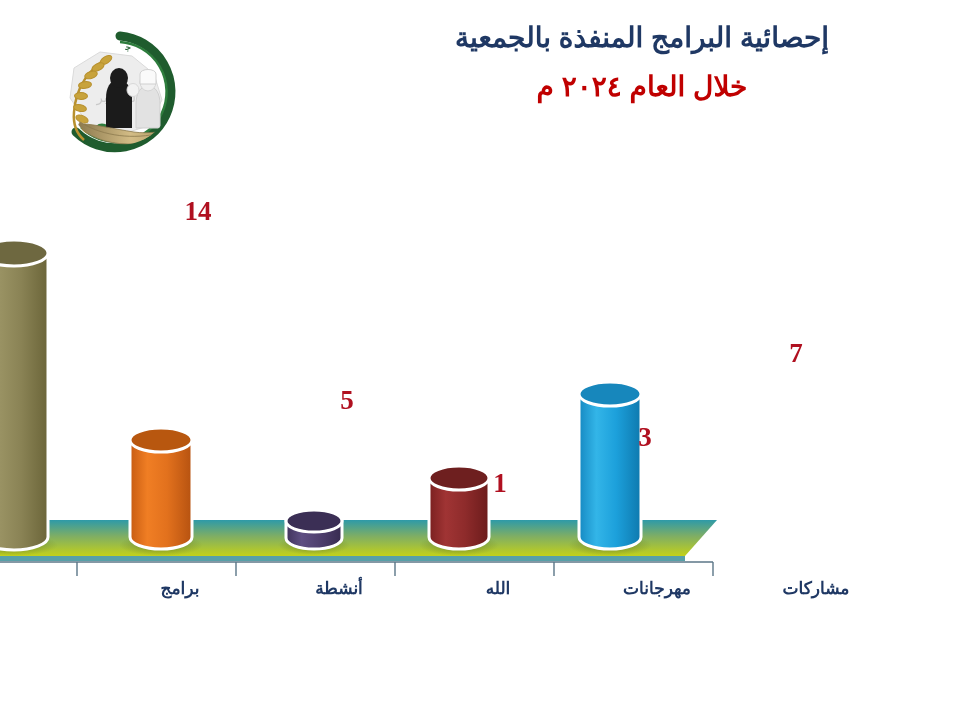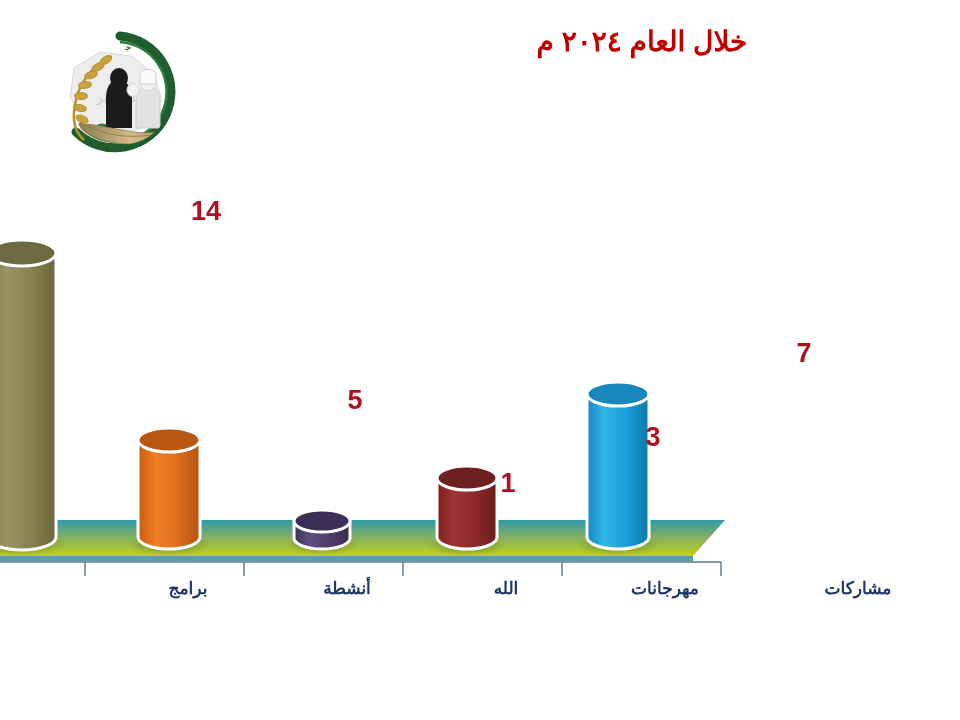--- a/index.html
+++ b/index.html
@@ -42,30 +42,31 @@
     font-weight: bold;
     color: #1F3864;
     letter-spacing: 0px;
     white-space: nowrap;
   }
   .title-line2 {
     font-size: 28px;
     font-weight: bold;
     color: #C00000;
     white-space: nowrap;
-    margin-top: 4px;
+    margin-top: 13px;
   }
 
   
   #chart {
     position: absolute;
-    left: 8px;
+    left: 0;
     top: 0;
     width: 776px;
     height: 720px;
+    font-family: Liberation Serif, serif;
   }
   #chart svg { display: block; }
 
   .datalabel {
     position: absolute;
     font-size: 27px;
     font-weight: bold;
     color: #B01020;
     text-align: center;
     transform: translateX(-50%);
@@ -151,20 +152,21 @@
       <g>
         <path id="arcpath" d="M92 22 A44 44 0 0 1 130 72" fill="none"></path>
         <text font-family="'Liberation Sans', sans-serif" font-size="8.5" font-weight="bold" fill="#1F5C2E">
           <textPath href="#arcpath" startOffset="4%">جمعية البر الخيرية بالصبيخة</textPath>
         </text>
       </g>
     </svg>
   </div>
 
   <div id="title-block">
+    <div class="title-line1">إحصائية البرامج المنفذة بالجمعية</div>
     <div class="title-line2">خلال العام ٢٠٢٤ م</div>
   </div>
 
   <div id="chart">
     <svg width="960" height="720" viewBox="0 0 960 720" xmlns="http://www.w3.org/2000/svg">
       <defs>
 
         <linearGradient id="floorGrad" x1="0" y1="0" x2="0" y2="1">
           <stop offset="0%" stop-color="#2E9AA8"></stop>
           <stop offset="45%" stop-color="#7FAE64"></stop>
@@ -262,16 +264,16 @@
     <div class="datalabel" style="left:198px; top:196px;">14</div>
     <div class="datalabel" style="left:347px; top:385px;">5</div>
     <div class="datalabel" style="left:500px; top:468px;">1</div>
     <div class="datalabel" style="left:645px; top:422px;">3</div>
     <div class="datalabel" style="left:796px; top:338px;">7</div>
 
     <div class="catlabel" style="left:180px; top:578px;">برامج</div>
     <div class="catlabel" style="left:339px; top:578px;">أنشطة</div>
     <div class="catlabel" style="left:498px; top:578px;">الله</div>
     <div class="catlabel" style="left:657px; top:578px;text-align:center;">مهرجانات</div>
-    <div class="catlabel" style="left:816px; top:578px;margin-left:34px;">مشاركات</div>
+    <div class="catlabel" style="left:816px; top:578px;">مشاركات</div>
   </div>
 
 </div>
 
 </body></html>

